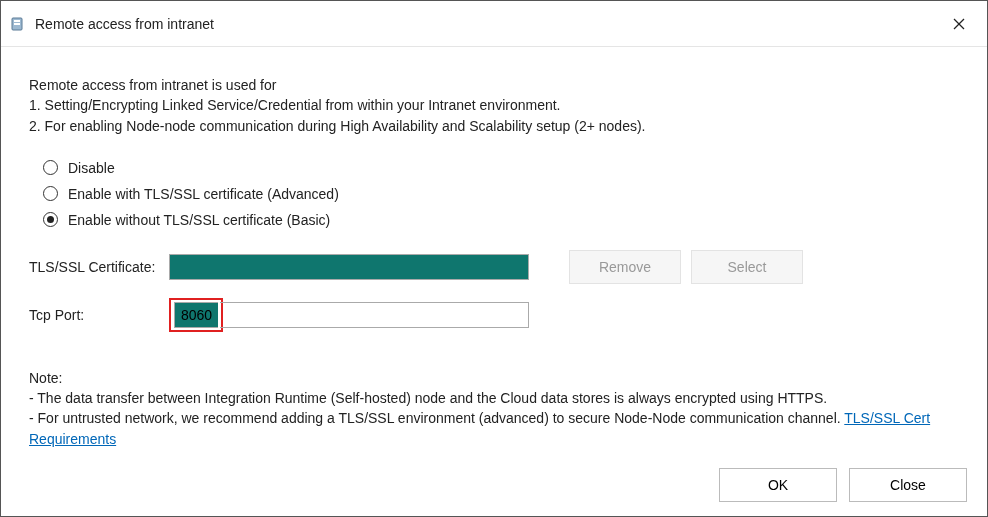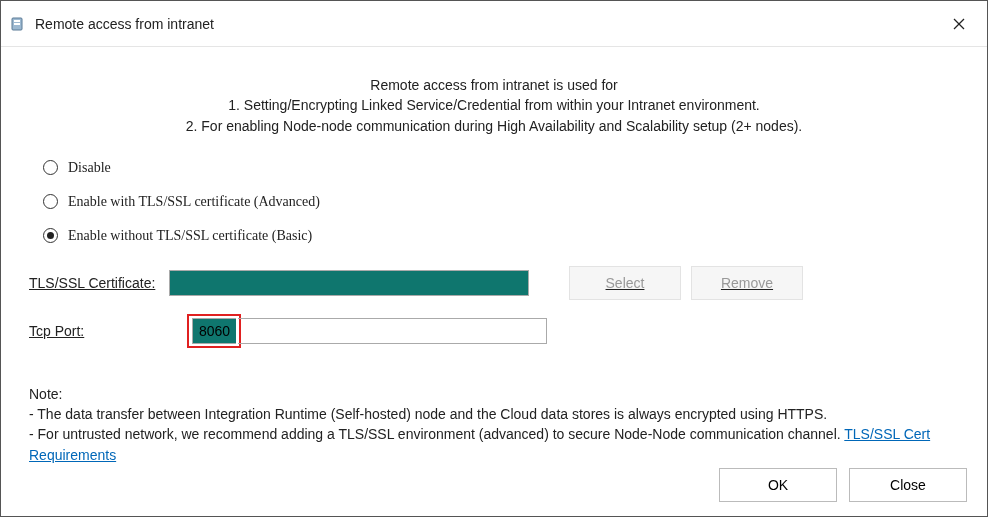--- a/index.html
+++ b/index.html
@@ -44,33 +44,31 @@
       cursor: pointer;
       font-size: 15px;
       font-weight: 300;
     }
     .content {
       padding: 28px 28px 12px 28px;
     }
     .intro {
       margin-bottom: 24px;
       line-height: 1.45;
-      text-align: center;
     }
     .intro p { margin: 0; }
     .radio-group {
       margin-left: 14px;
       margin-bottom: 22px;
     }
     .radio-row {
       display: flex;
       align-items: center;
-      margin: 18px 0;
+      margin: 10px 0;
       cursor: pointer;
-      font-family: Liberation Serif, serif;
     }
     .radio-outer {
       width: 15px;
       height: 15px;
       border: 1.4px solid #333;
       border-radius: 50%;
       margin-right: 10px;
       display: flex;
       align-items: center;
       justify-content: center;
@@ -79,21 +77,20 @@
     .radio-inner {
       width: 7px;
       height: 7px;
       background: #222;
       border-radius: 50%;
     }
     .form-row {
       display: flex;
       align-items: center;
       margin: 8px 0;
-      text-decoration: underline;
     }
     .form-label {
       width: 140px;
       flex-shrink: 0;
     }
     .text-input {
       height: 26px;
       border: 1px solid #aaa;
       font-family: inherit;
       font-size: 14px;
@@ -197,26 +194,26 @@
             <span class="radio-inner"></span>
           </span>
         <span>Enable without TLS/SSL certificate (Basic)</span>
       </div>
     </div>
 
     <div class="form-row">
       <span class="form-label">TLS/SSL Certificate:</span>
       <input type="text" class="text-input cert-input" readonly="" value="" style="">
       <span class="cert-buttons">
+        <button class="btn" disabled="">Remove</button>
         <button class="btn" disabled="">Select</button>
-        <button class="btn" disabled="">Remove</button>
       </span>
     </div>
 
-    <div class="form-row" style="margin-top:14px;gap:18px;">
+    <div class="form-row" style="margin-top:14px;">
       <span class="form-label">Tcp Port:</span>
       <span style="display:inline-flex; align-items:center; width:360px;">
         <span class="port-highlight">
           <input type="text" class="text-input" style="width: 44px; border-right: none;" value="8060">
         </span>
         <span style="flex:1; height:26px; border:1px solid #aaa; border-left:none;"></span>
       </span>
     </div>
 
     <div class="note-block">

